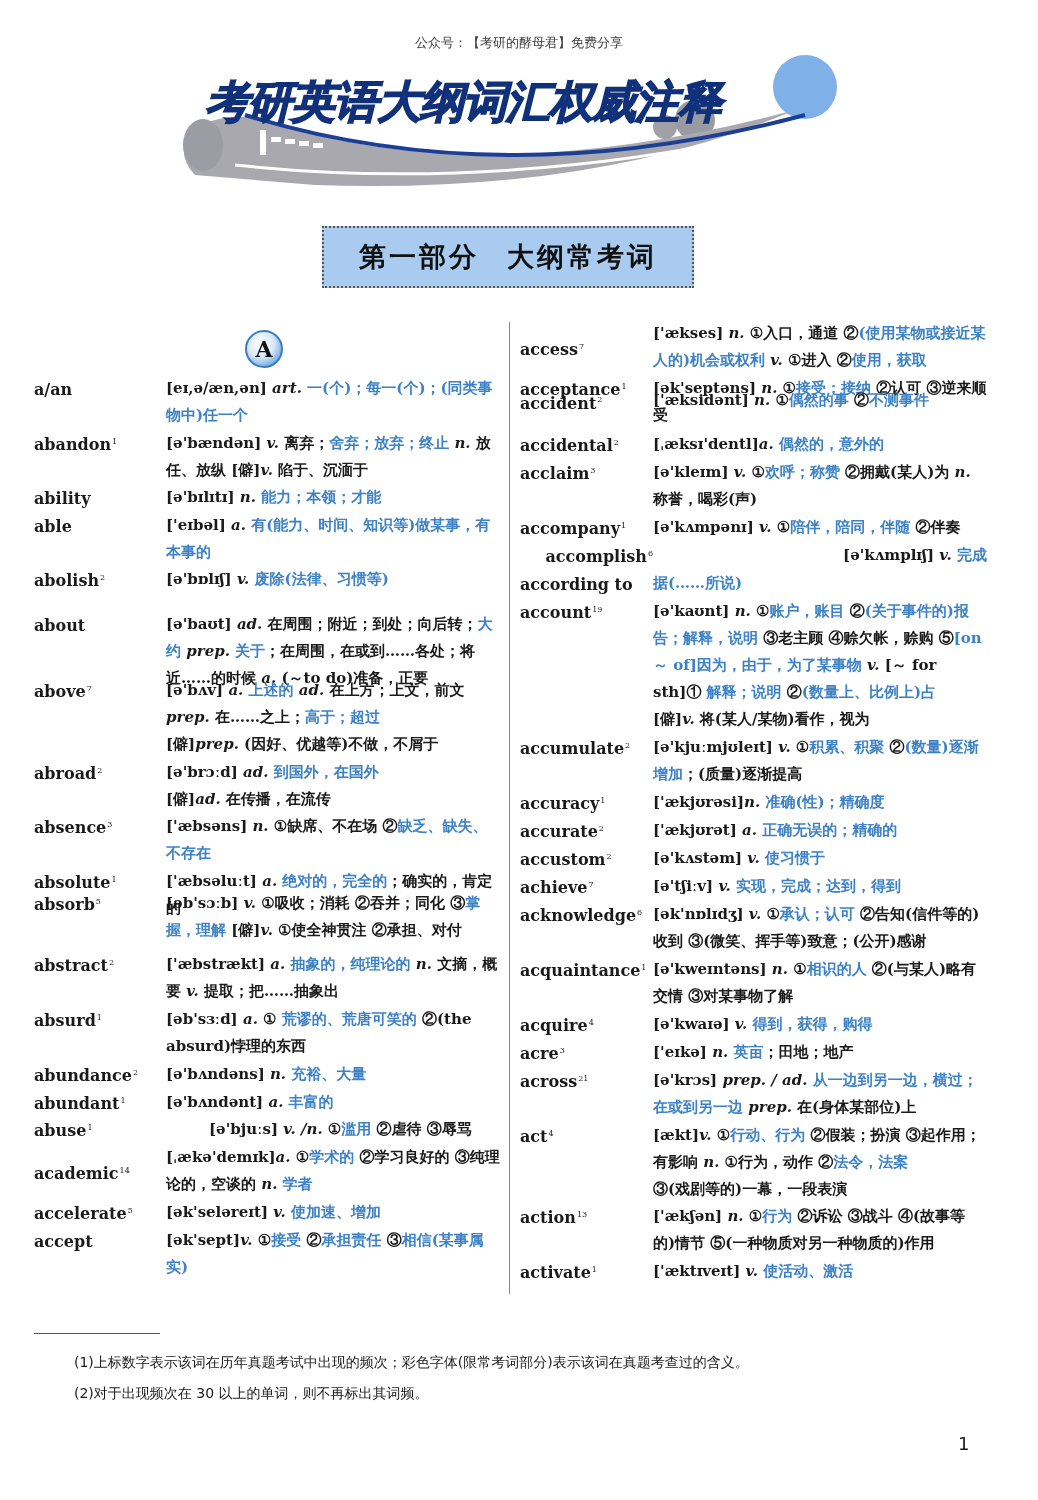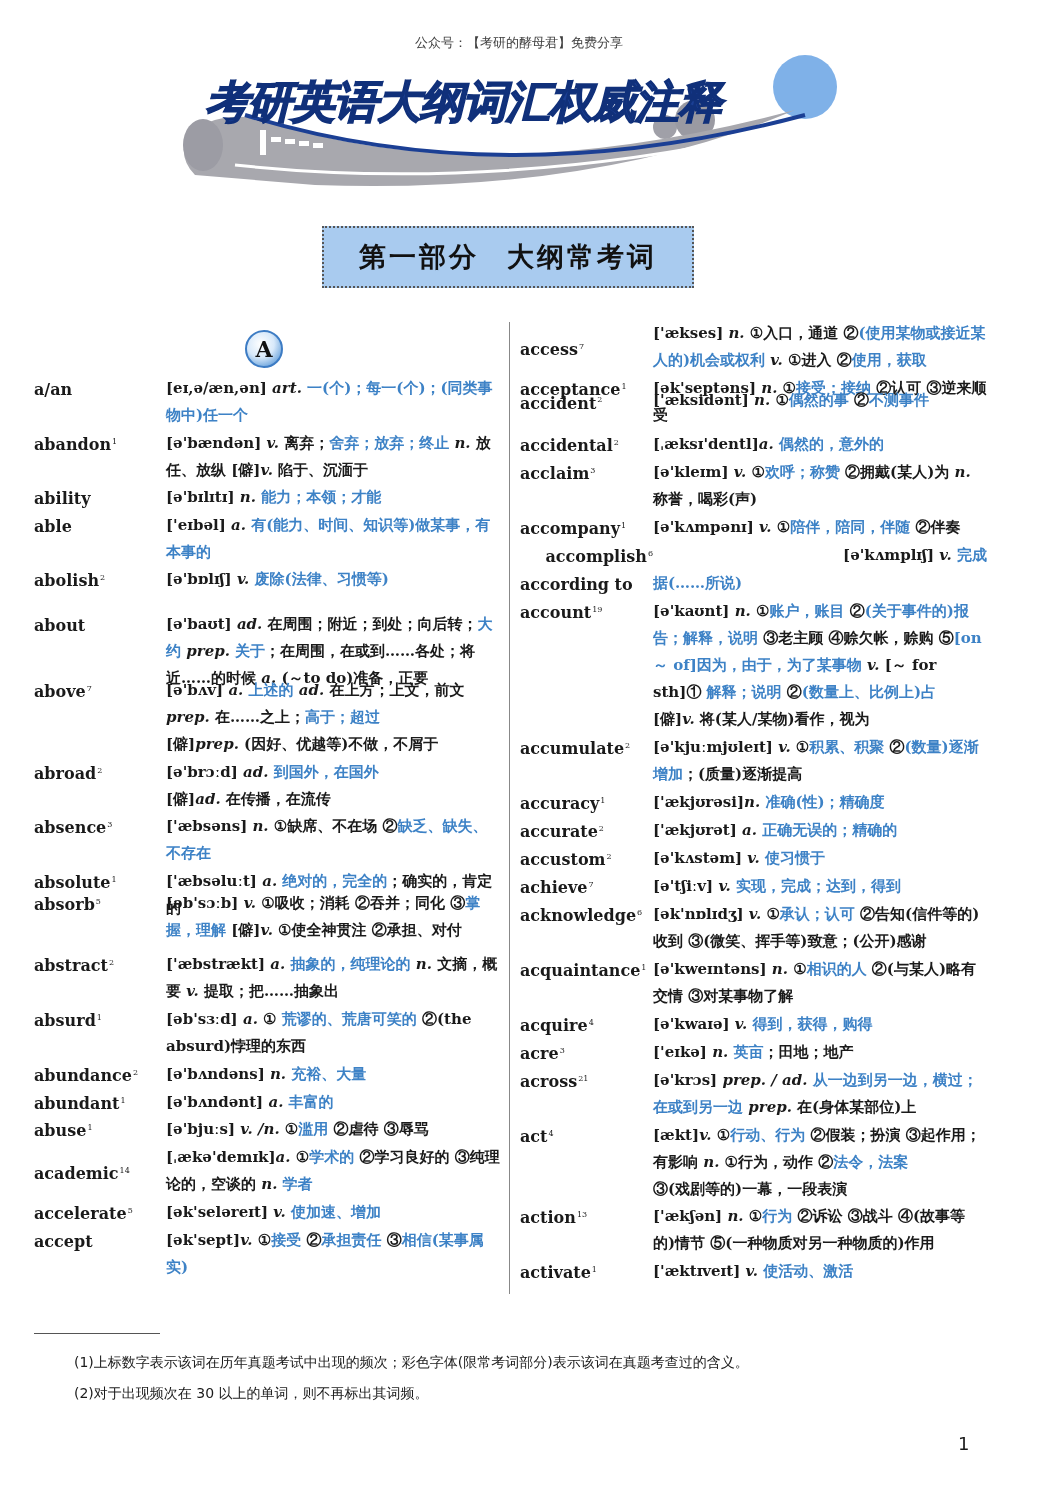--- a/index.html
+++ b/index.html
@@ -128,21 +128,21 @@
       <div class="def"><span>[əb'sɜːd] </span><i>a. </i><span>① </span><span class="b">荒谬的、荒唐可笑的</span><span> ②(the absurd)悖理的东西</span></div>
     </div>
     <div class="entry" style="top: 1066px;">
       <div class="hw">abundance<sup>2</sup></div>
       <div class="def"><span>[ə'bʌndəns] </span><i>n. </i><span class="b">充裕、大量</span></div>
     </div>
     <div class="entry" style="top: 1094px;">
       <div class="hw">abundant<sup>1</sup></div>
       <div class="def"><span>[ə'bʌndənt] </span><i>a. </i><span class="b">丰富的</span></div>
     </div>
-    <div class="entry" style="top: 1121px;">
+    <div class="entry" style="top: 1121px; gap: 43px;">
       <div class="hw">abuse<sup>1</sup></div>
       <div class="def"><span>[ə'bjuːs] </span><i>v. /n. </i><span>①</span><span class="b">滥用</span><span> ②虐待 ③辱骂</span></div>
     </div>
     <div class="entry" style="top: 1149px; align-items: center;">
       <div class="hw">academic<sup>14</sup></div>
       <div class="def"><span>[ˌækə'demɪk]</span><i>a. </i><span>①</span><span class="b">学术的</span><span> ②学习良好的 ③纯理论的，空谈的 </span><i>n. </i><span class="b">学者</span></div>
     </div>
     <div class="entry" style="top: 1204px;">
       <div class="hw">accelerate<sup>5</sup></div>
       <div class="def"><span>[ək'seləreɪt] </span><i>v. </i><span class="b">使加速、增加</span></div>

